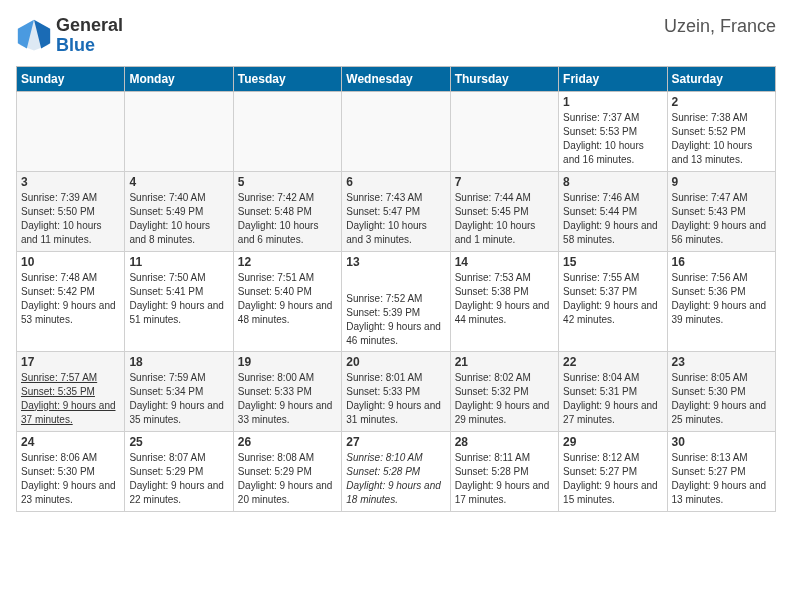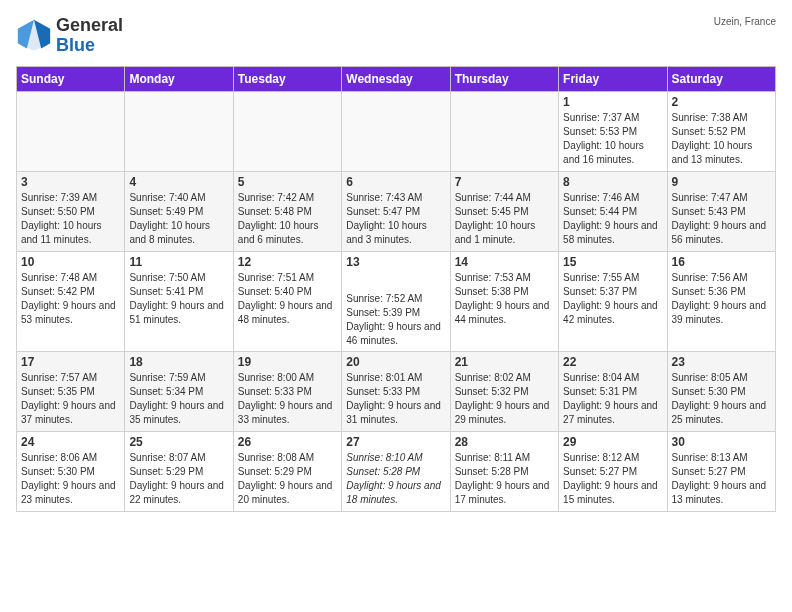--- a/index.html
+++ b/index.html
@@ -37,29 +37,29 @@
     }
     .title-block {
       text-align: right;
     }
     .month-title {
       font-size: 32px;
       font-weight: bold;
       color: #222;
     }
     .location {
-      font-size: 10px;
+      font-size: 18px;
       color: #555;
     }
     table {
       width: 100%;
       border-collapse: collapse;
     }
     thead tr th {
-      background: #6d28d9;
+      background: #0369a1;
       color: #fff;
       font-size: 12px;
       font-weight: bold;
       padding: 5px 4px;
       text-align: left;
       border: 1px solid #c0c0c0;
     }
     tbody tr td {
       vertical-align: top;
       border: 1px solid #d0d0d0;
@@ -224,21 +224,21 @@
           <td>
             <span class="day-num">16</span>
             <div class="day-info" style="white-space: pre-line;">Sunrise: 7:56 AM
 Sunset: 5:36 PM
 Daylight: 9 hours and 39 minutes.</div>
           </td>
         </tr>
         <tr>
           <td>
             <span class="day-num">17</span>
-            <div class="day-info" style="white-space: pre-line;">Sunrise: 7:57 AM
+            <div class="day-info" style="white-space: pre-line; text-decoration: underline;">Sunrise: 7:57 AM
 Sunset: 5:35 PM
 Daylight: 9 hours and 37 minutes.</div>
           </td>
           <td>
             <span class="day-num">18</span>
             <div class="day-info" style="white-space: pre-line;">Sunrise: 7:59 AM
 Sunset: 5:34 PM
 Daylight: 9 hours and 35 minutes.</div>
           </td>
           <td>

